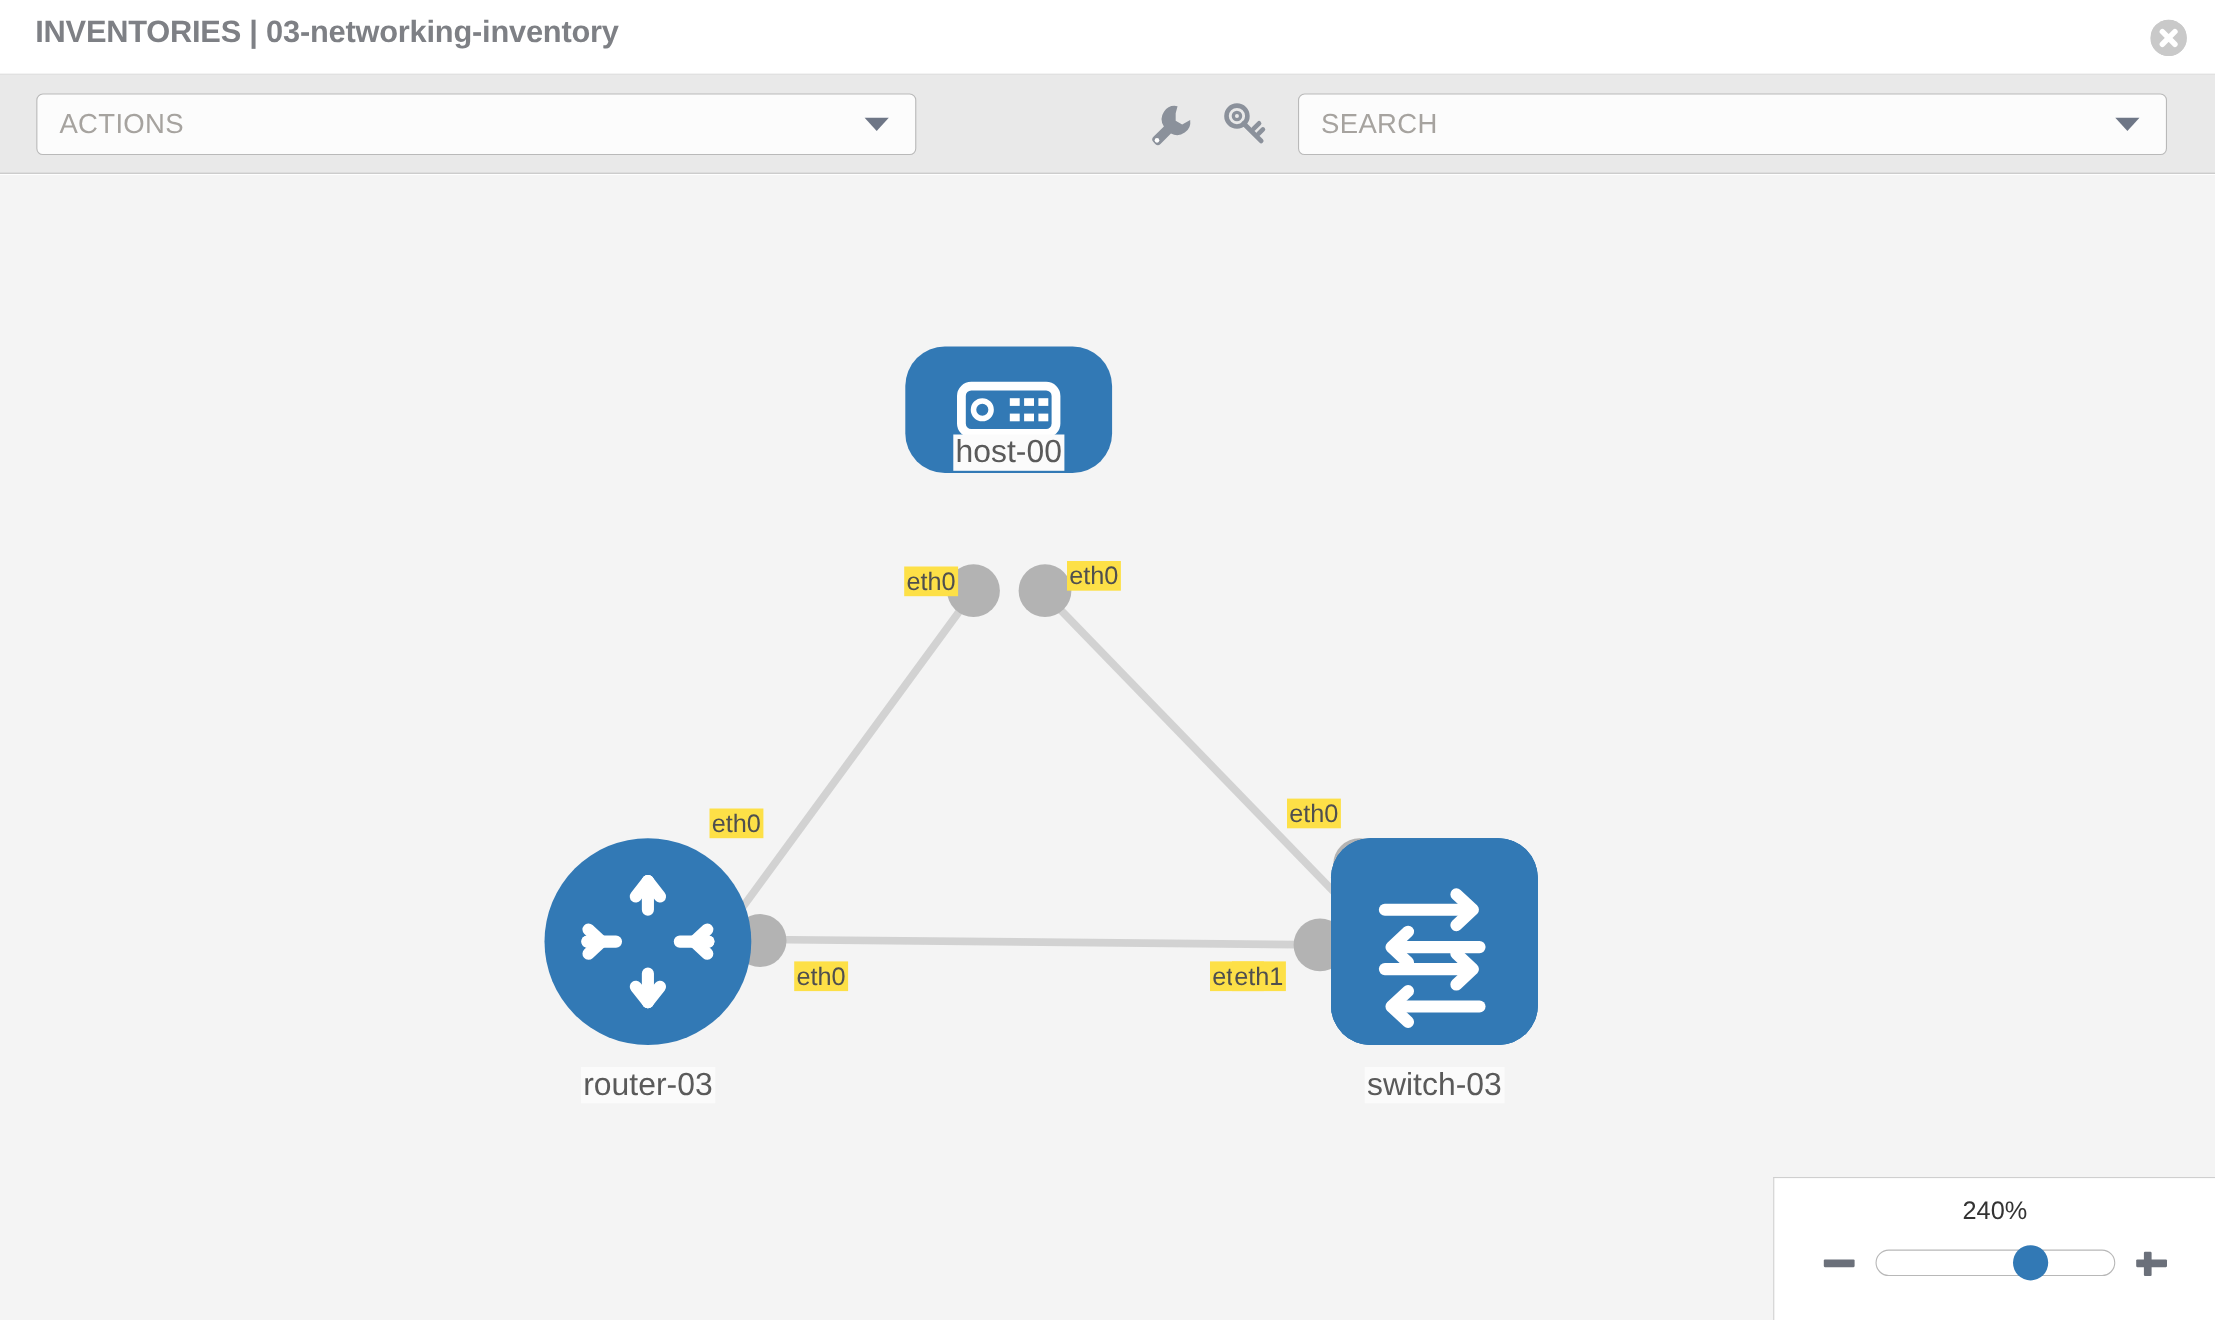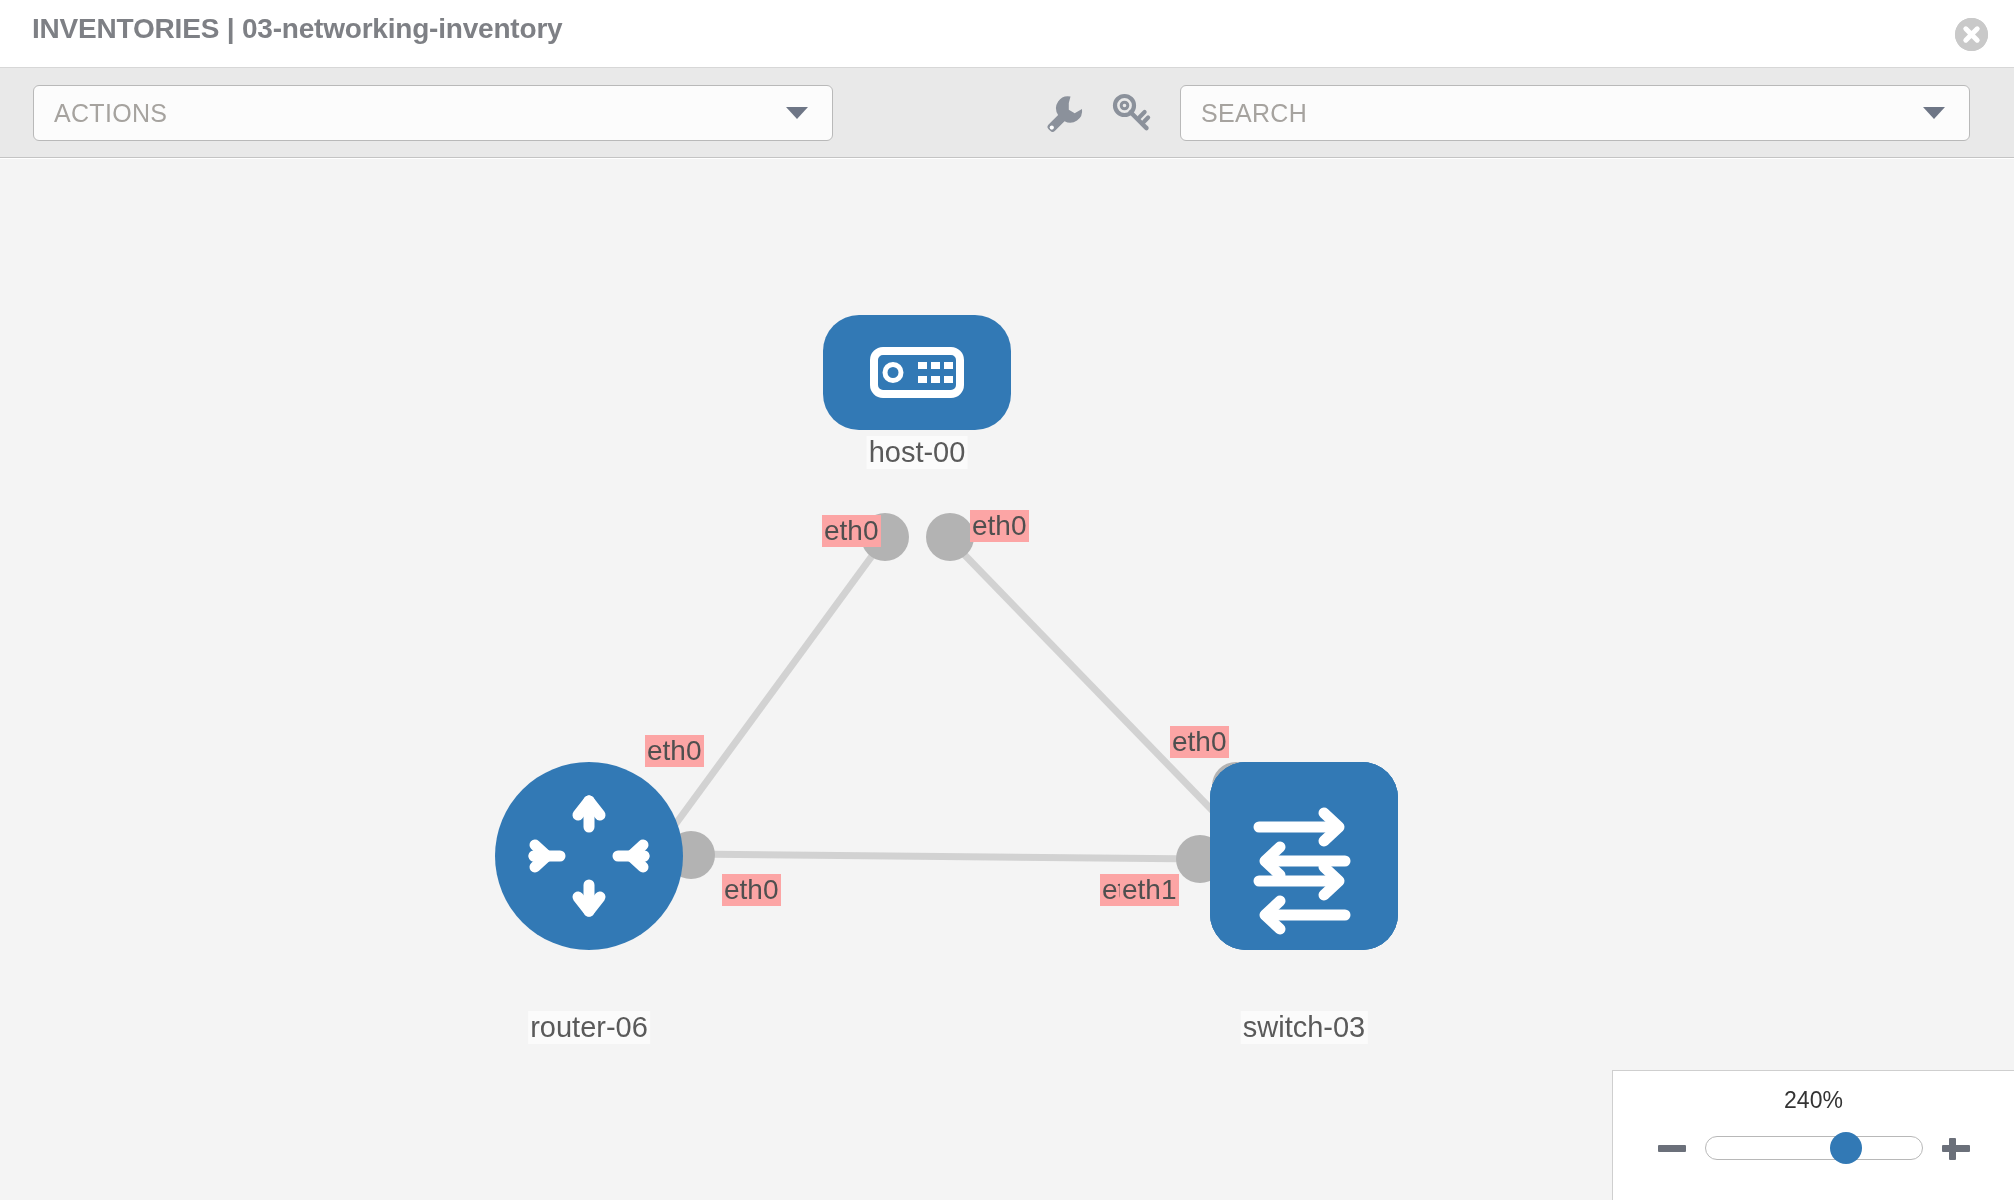--- a/index.html
+++ b/index.html
@@ -89,27 +89,26 @@
 
   
   .node-label {
     position: absolute;
     font-size: 29px;
     color: #5a5a5a;
     background: #fbfbfb;
     white-space: nowrap;
     transform: translateX(-50%);
     padding: 0 2px;
-    margin-top: 41px;
   }
   .iface-label {
     position: absolute;
-    font-size: 28px;
+    font-size: 23px;
     color: #4f4f4f;
-    background: #fca5a5;
+    background: #fde047;
     white-space: nowrap;
     padding: 0 2px;
   }
 
   
   .zoom-panel {
     position: absolute; right: 0; bottom: 0;
     width: 402px; height: 130px;
     background: #ffffff;
     border: 1px solid #cfcfcf;
@@ -286,21 +285,21 @@
       <path d="M1259 722 L1338 722"></path>
       <path d="M1324 708 L1339 722 L1324 736"></path>
 
       <path d="M1345 756 L1266 756"></path>
       <path d="M1280 742 L1265 756 L1280 770"></path>
     </g>
 
   </svg>
 
   <div class="node-label" style="left:917px; top:236px;">host-00</div>
-  <div class="node-label" style="left:589px; top:811px;">router-06</div>
+  <div class="node-label" style="left:589px; top:811px;">router-03</div>
   <div class="node-label" style="left:1304px; top:811px;">switch-03</div>
 
   <div class="iface-label" style="left:822px; top:356px;">eth0</div>
   <div class="iface-label" style="left:970px; top:351px;">eth0</div>
   <div class="iface-label" style="left:645px; top:576px;">eth0</div>
   <div class="iface-label" style="left:1170px; top:567px;">eth0</div>
   <div class="iface-label" style="left:722px; top:715px;">eth0</div>
   <div class="iface-label" style="left:1100px; top:715px;">eth0</div>
   <div class="iface-label" style="left:1120px; top:715px;">eth1</div>
 

